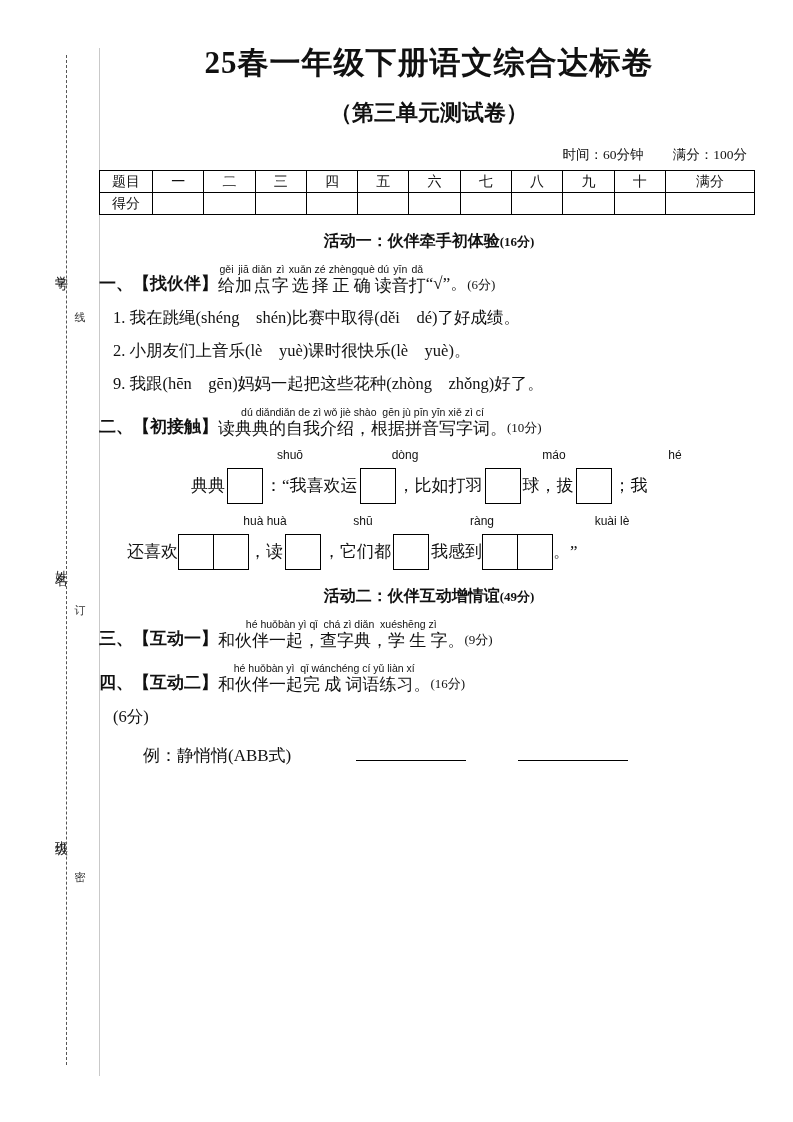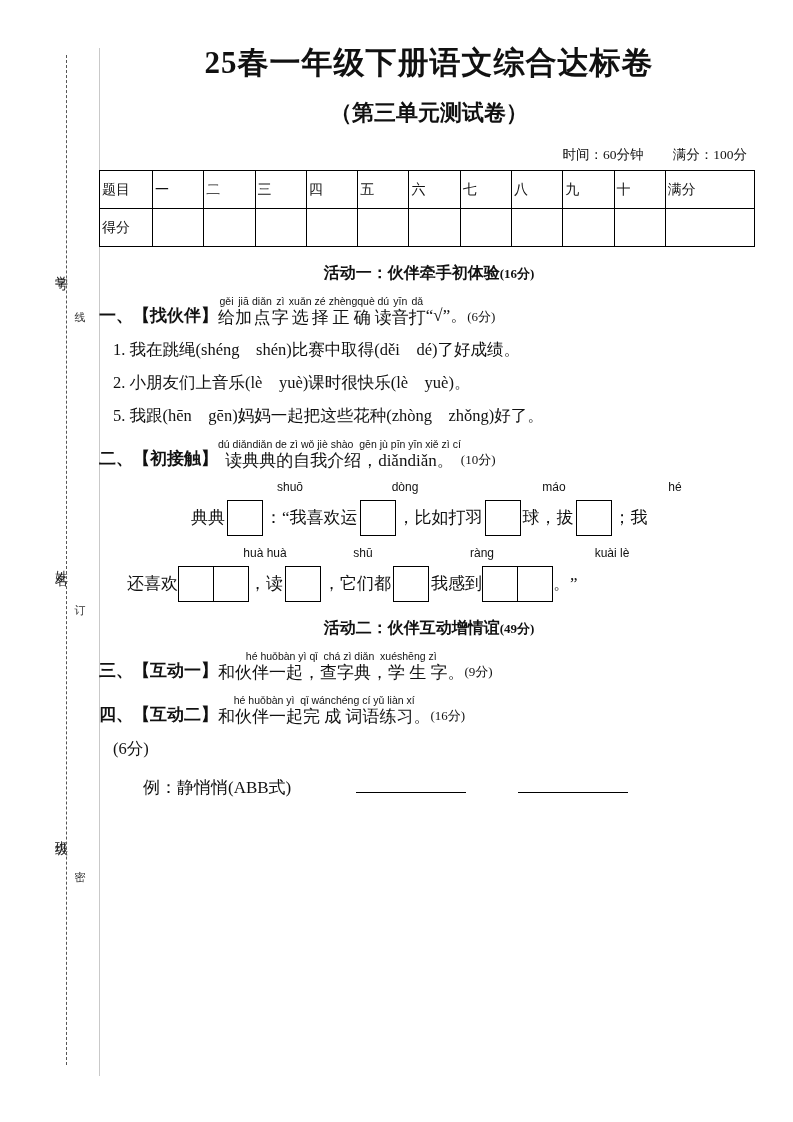--- a/index.html
+++ b/index.html
@@ -57,21 +57,21 @@
   .meta{
     margin-top:18px;text-align:right;font-size:13.5px;padding-right:12px;
   }
   .meta span{margin-left:26px;}
 
   table.scores{
     margin-top:6px;border-collapse:collapse;width:656px;
     font-size:14px;
   }
   table.scores td{
-    border:1px solid #000;height:21px;text-align:left;padding:8px 2px;
+    border:1px solid #000;height:21px;text-align:center;padding:0 2px;
   }
   table.scores td.head{width:48px;}
 
   .activity{
     text-align:center;font-weight:bold;font-size:16px;margin-top:16px;
   }
   .activity .small{font-size:13px;font-weight:bold;}
 
   .q{margin-top:12px;font-size:17px;line-height:1.5;}
   .q .bold{font-weight:bold;}
@@ -177,24 +177,24 @@
     <div class="activity">
       <span>活动一：伙伴牵手初体验</span><span class="small">(16分)</span>
     </div>
 
     <div class="q">
       <span class="bold">一、</span><span class="bold">【找伙伴】</span><span class="ruby"><span class="py">gěi</span><span class="zh">给</span></span><span class="ruby"><span class="py">jiā</span><span class="zh">加</span></span><span class="ruby"><span class="py">diǎn</span><span class="zh">点</span></span><span class="ruby"><span class="py">zì</span><span class="zh">字</span></span><span class="ruby"><span class="py">xuǎn</span><span class="zh">选</span></span><span class="ruby"><span class="py">zé</span><span class="zh">择</span></span><span class="ruby"><span class="py">zhèngquè</span><span class="zh">正 确</span></span><span class="ruby"><span class="py">dú</span><span class="zh">读</span></span><span class="ruby"><span class="py">yīn</span><span class="zh">音</span></span><span class="ruby"><span class="py">dǎ</span><span class="zh">打</span></span><span>“√”。</span><span class="pts">(6分)</span>
     </div>
 
     <div class="item">1. 我在跳绳(shéng　shén)比赛中取得(děi　dé)了好成绩。</div>
     <div class="item">2. 小朋友们上音乐(lè　yuè)课时很快乐(lè　yuè)。</div>
-    <div class="item">5. 我跟(hēn　gēn)妈妈一起把这些花种(zhòng　zhǒng)好了。</div>
-
-    <div class="q">
-      <span class="bold">二、</span><span class="bold">【初接触】</span><span class="ruby"><span class="py">dú diǎndiǎn de zì wǒ jiè shào &nbsp;gēn jù pīn yīn xiě zì cí</span><span class="zh">读典典的自我介绍，diǎndiǎn。</span></span><span class="pts">(10分)</span>
+    <div class="item">9. 我跟(hēn　gēn)妈妈一起把这些花种(zhòng　zhǒng)好了。</div>
+
+    <div class="q">
+      <span class="bold">二、</span><span class="bold">【初接触】</span><span class="ruby"><span class="py">dú diǎndiǎn de zì wǒ jiè shào &nbsp;gēn jù pīn yīn xiě zì cí</span><span class="zh">读典典的自我介绍，根据拼音写字词。</span></span><span class="pts">(10分)</span>
     </div>
 
     <div style="margin-top:8px;">
       <div class="pyline" style="margin-left:0;display:flex;">
         <span style="width:150px;"></span>
         <span style="width:82px;text-align:center;">shuō</span>
         <span style="width:148px;text-align:center;">dòng</span>
         <span style="width:150px;text-align:center;">máo</span>
         <span style="width:92px;text-align:center;">hé</span>
       </div>

